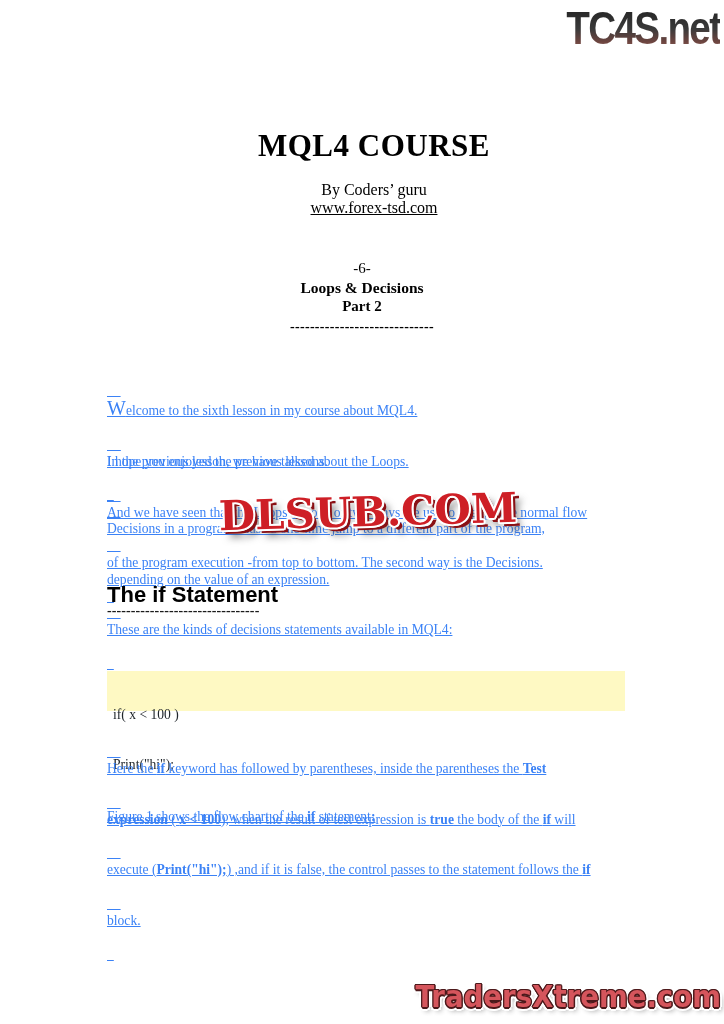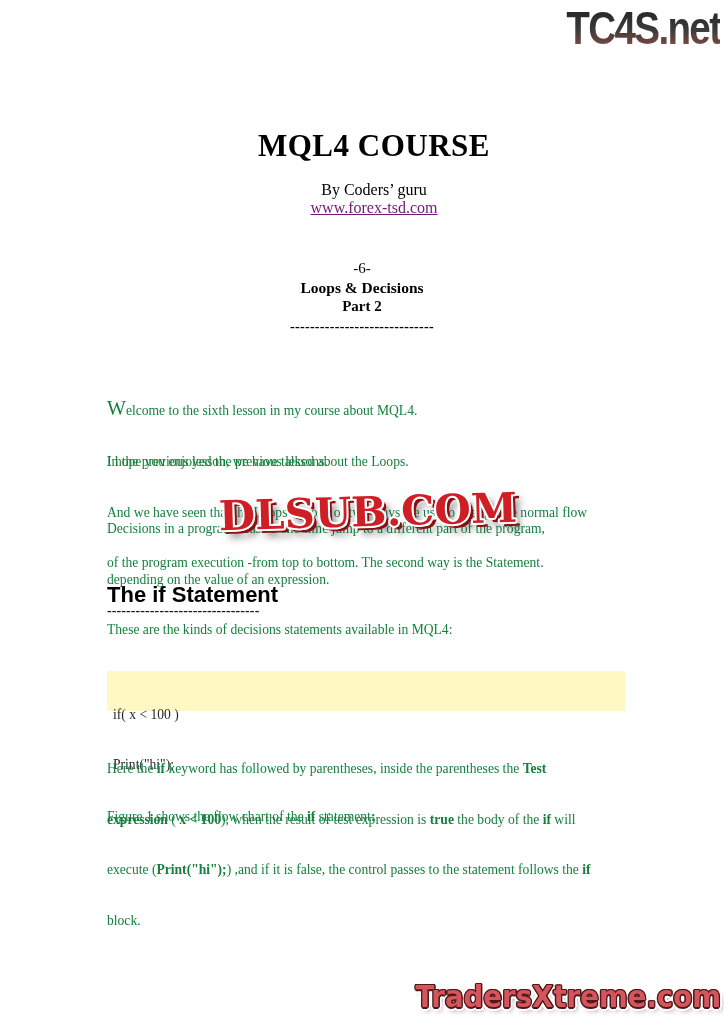--- a/index.html
+++ b/index.html
@@ -53,21 +53,21 @@
   .header .byline {
     font-size: 16px;
     line-height: 19px;
     margin-top: 17px;
     color: #000;
   }
   .header .link {
     display: inline-block;
     font-size: 16px;
     line-height: 18px;
-    color: #701a75;
+    color: #000000;
     text-decoration: underline;
   }
 
   
   .lesson {
     position: absolute;
     top: 258px;
     left: 0;
     width: 100%;
     text-align: center;
@@ -77,22 +77,23 @@
   .lesson .ltitle{ font-size: 15.5px; font-weight: bold; line-height: 19px; }
   .lesson .lsub  { font-size: 15px; font-weight: bold; line-height: 18px; }
   .lesson .ldiv  { font-size: 14px; font-weight: bold; line-height: 16px; margin-top: 4px; letter-spacing: 0.3px; }
 
   
   .para {
     position: absolute;
     left: 107px;
     font-size: 13.6px;
     line-height: 16.9px;
-    color: #15803d;
+    color: #3b82f6;
     white-space: pre;
+    text-decoration: underline;
   }
   .para .line { white-space: pre; }
   .dropcap {
     font-size: 20px;
     line-height: 16.9px;
   }
   .p1 { top: 366px; }
   .p2 { top: 420px; }
   .p3 { top: 487px; }
 
@@ -199,21 +200,21 @@
   </div>
 
   <div class="para p1">
     <div class="line"><span class="dropcap">W</span><span>elcome to the sixth lesson in my course about MQL4.</span></div>
     <div class="line">I hope you enjoyed the previous lessons.</div>
   </div>
 
   <div class="para p2">
     <div class="line">In the previous lesson, we have talked about the Loops.</div>
     <div class="line">And we have seen that the Loops are one of two ways we use to change the normal flow</div>
-    <div class="line">of the program execution -from top to bottom. The second way is the Statement.</div>
+    <div class="line">of the program execution -from top to bottom. The second way is the Decisions.</div>
   </div>
 
   <div class="para p3">
     <div class="line">Decisions in a program cause a one-time jump to a different part of the program,</div>
     <div class="line">depending on the value of an expression.</div>
     <div class="line">These are the kinds of decisions statements available in MQL4:</div>
   </div>
 
   <div class="if-heading">The if Statement</div>
   <div class="if-divider">--------------------------------</div>

